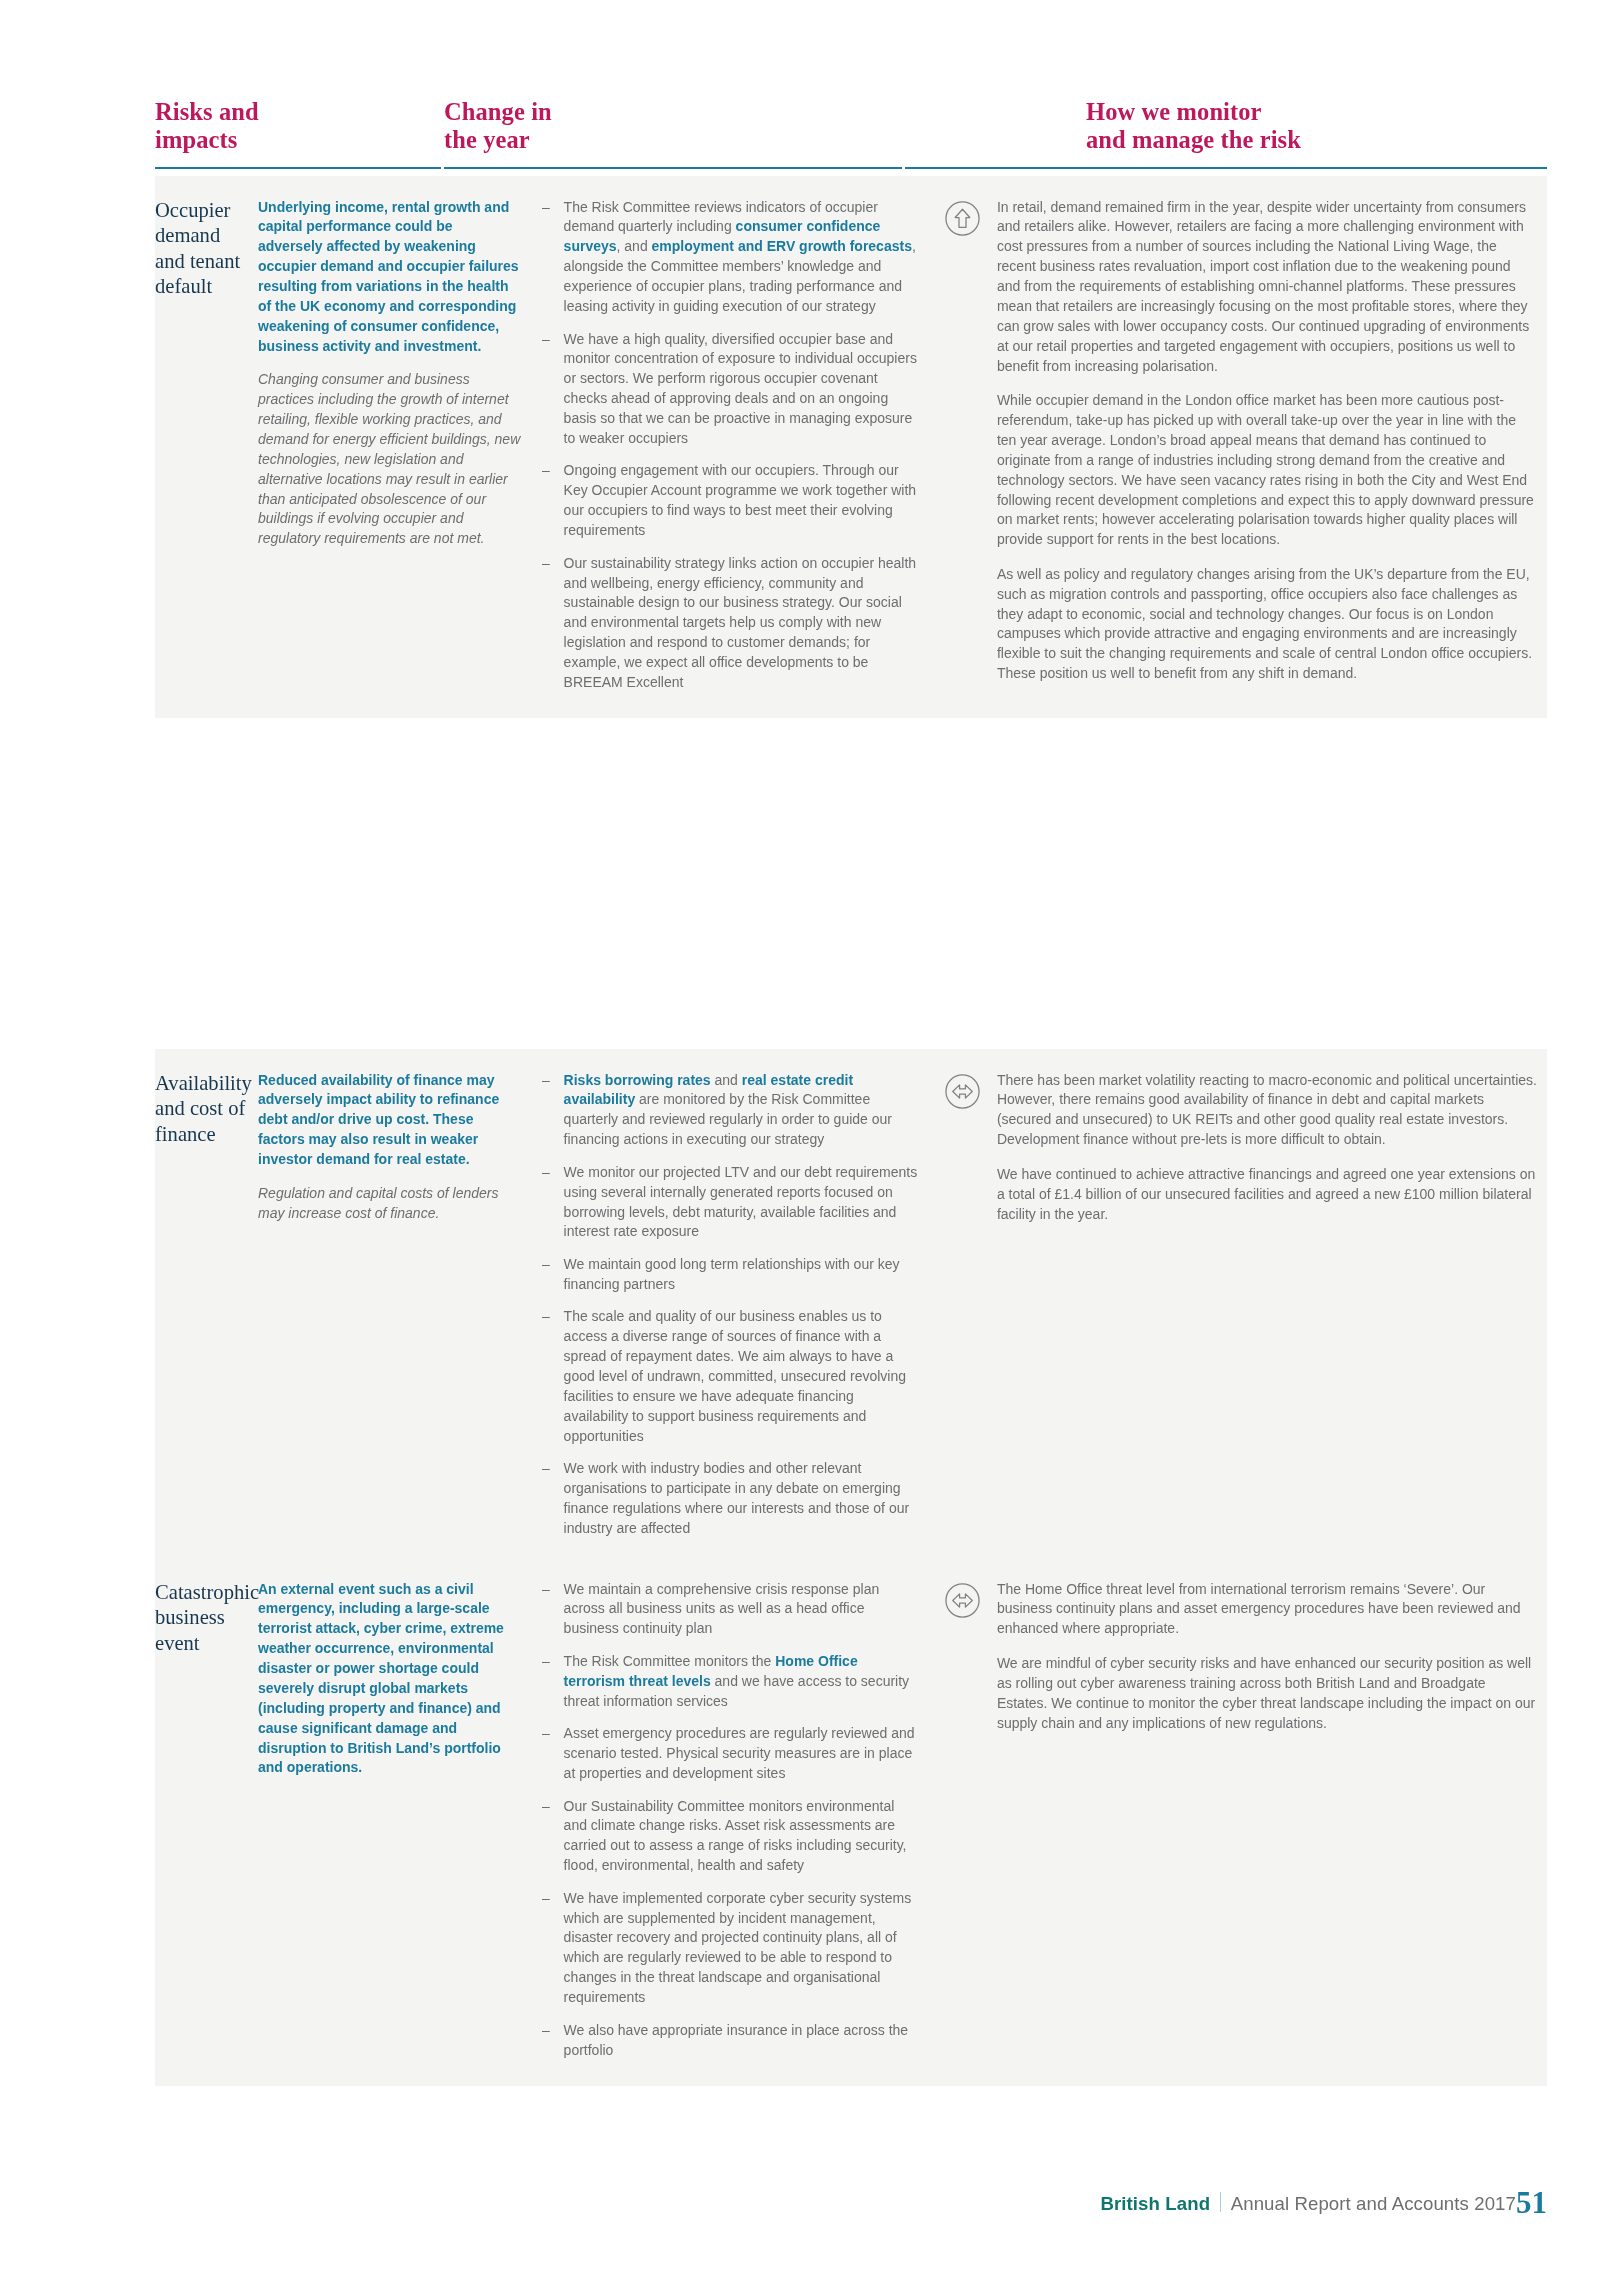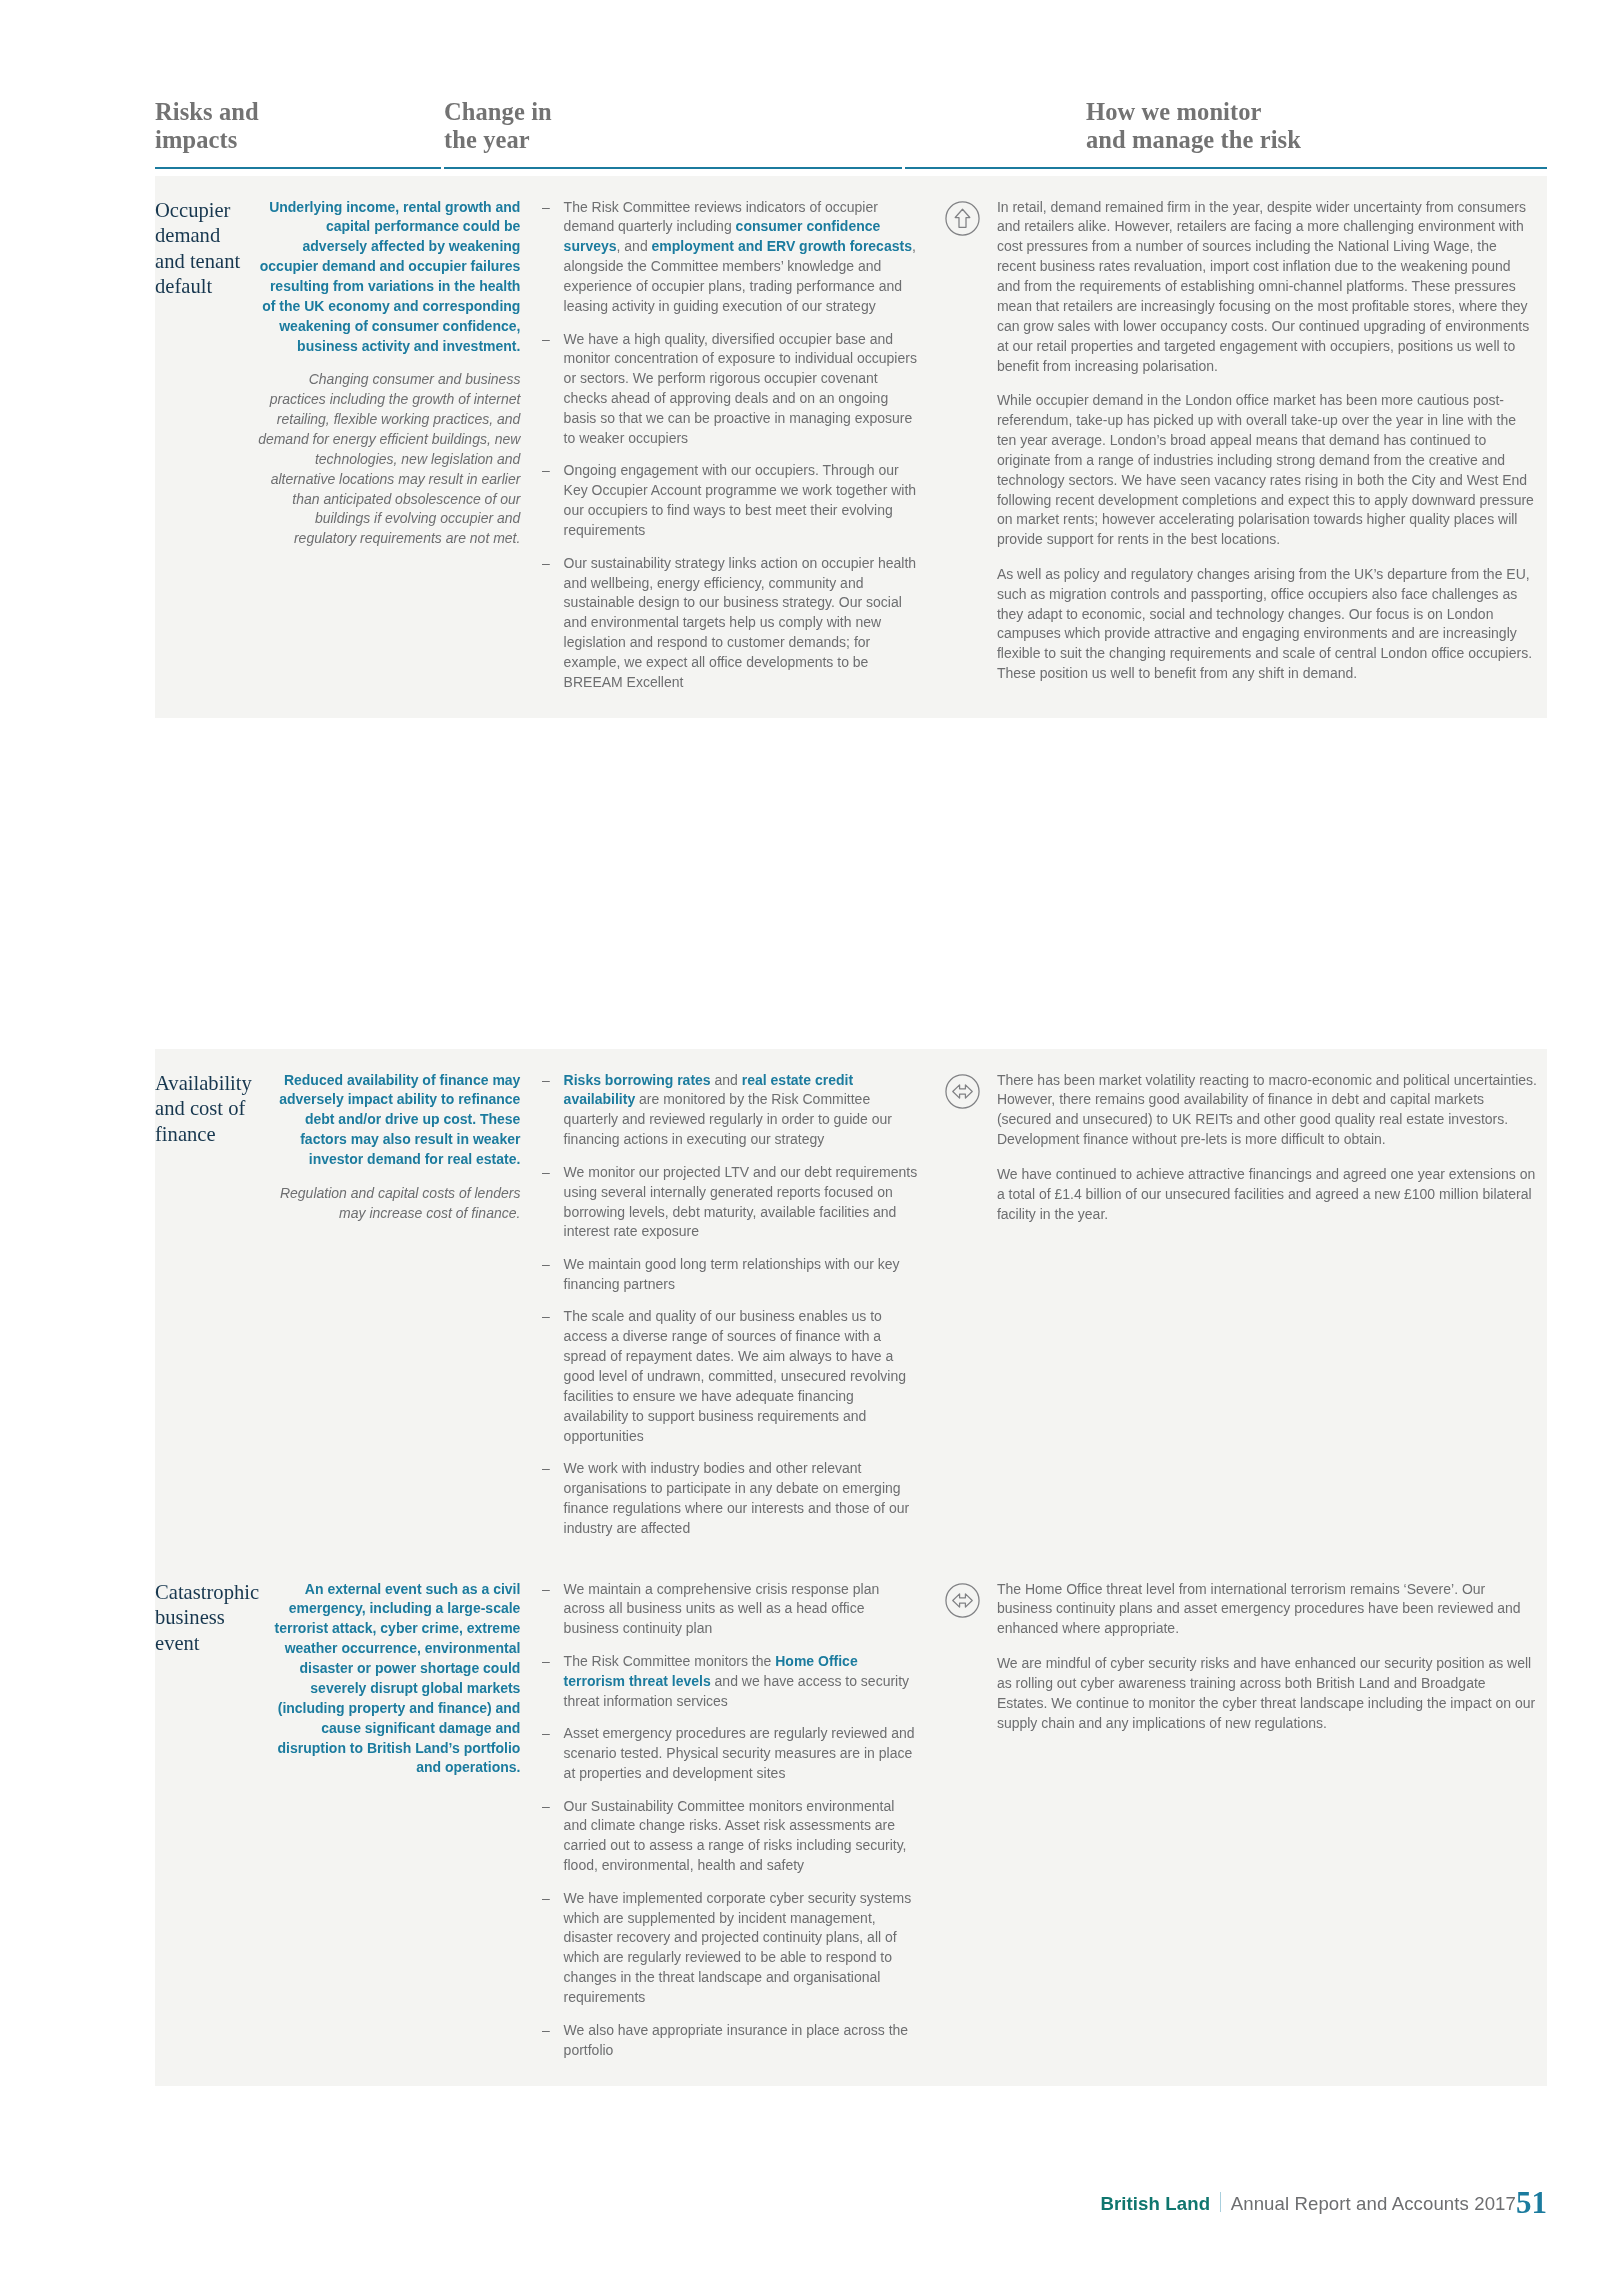--- a/index.html
+++ b/index.html
@@ -28,21 +28,21 @@
     left: 155px;
     top: 98px;
     width: 1392px;
     display: flex;
   }
   .head-cell {
     font-family: "Liberation Serif", serif;
     font-weight: 700;
     font-size: 24.5px;
     line-height: 1.13;
-    color: #737373;
+    color: #be185d;
     letter-spacing: 0.1px;
   }
   .head-cell .l2 { display: block; }
   .hc-1 { width: 289px; }
   .hc-2 { width: 461px; }
   .hc-3 { width: 642px; }
 
   .head-rules {
     position: absolute;
     left: 155px;
@@ -79,21 +79,20 @@
     font-weight: 400;
     font-size: 20.6px;
     line-height: 1.24;
     color: #17374f;
   }
 
   .col-impact {
     width: 284px;
     padding-right: 21.6px;
     box-sizing: border-box;
-    text-align: right;
   }
   .impact-lead {
     font-size: 14px;
     line-height: 1.42;
     font-weight: 700;
     color: #1b7b9e;
     margin: 0 0 13.7px 0;
   }
   .impact-body {
     font-size: 14px;

